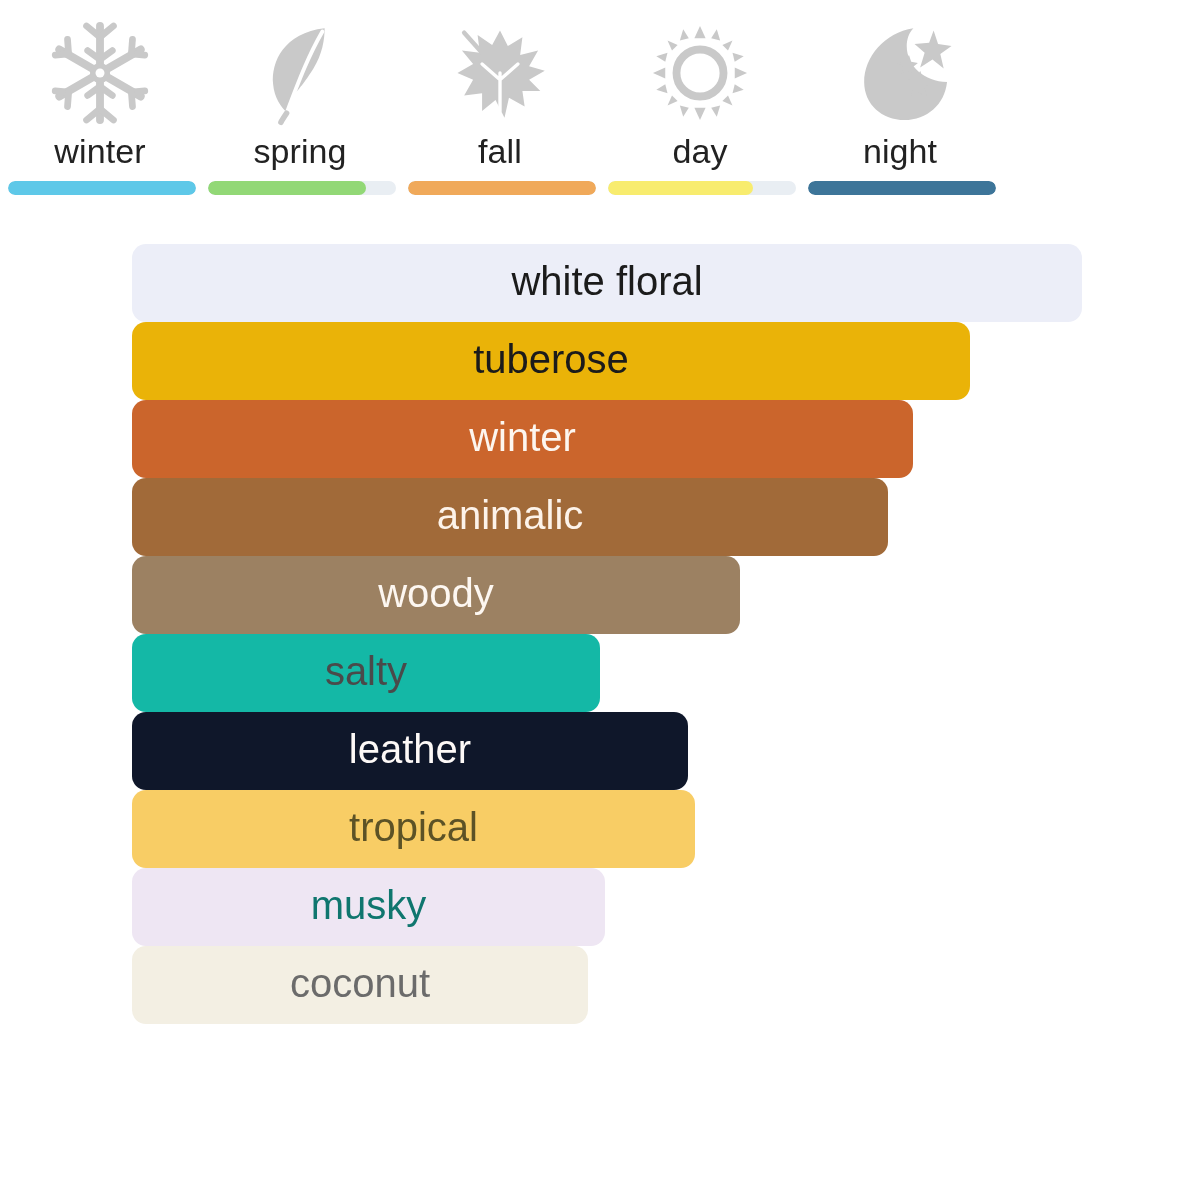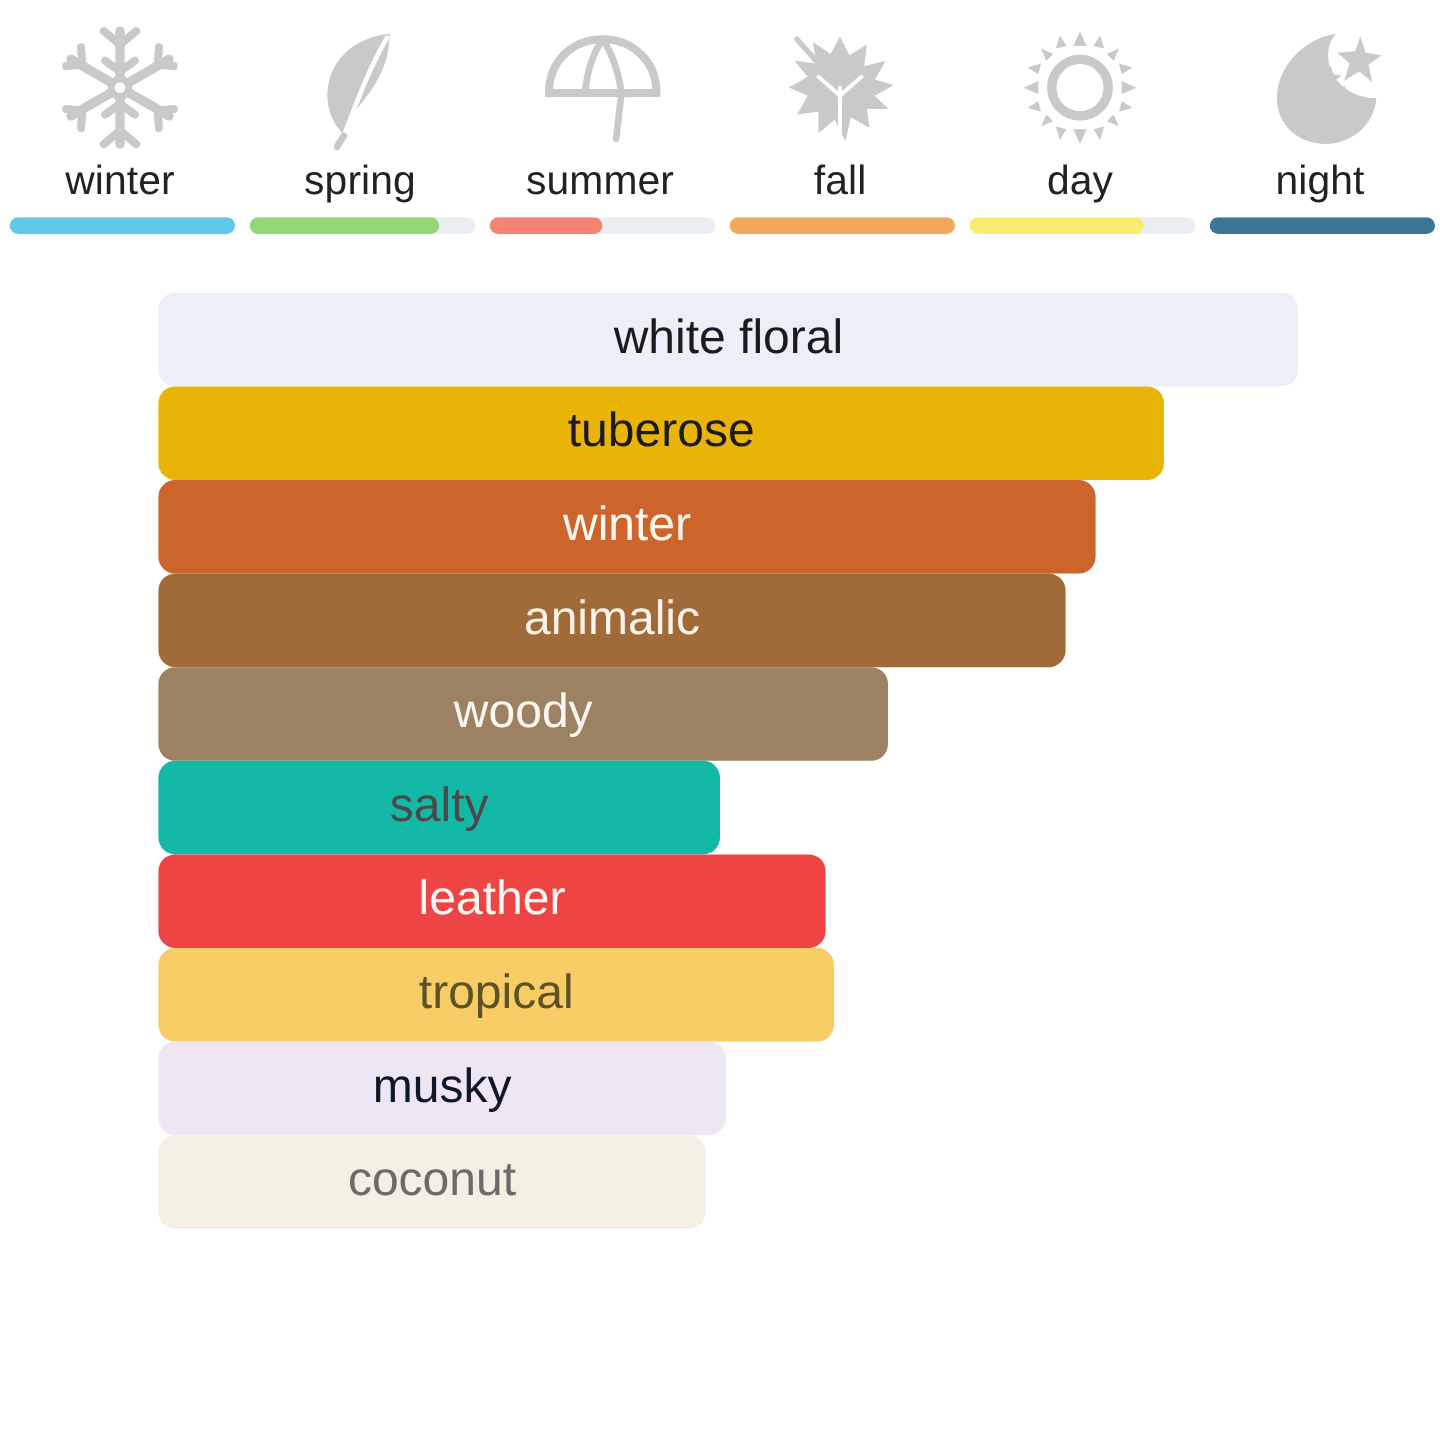--- a/index.html
+++ b/index.html
@@ -148,34 +148,20 @@
         <path d="M70 13 C58 34 50 54 38 86" stroke="#ffffff" stroke-width="3.5" fill="none" stroke-linecap="round"></path>
         <path d="M38 86 C34 92 33 94 33 94" stroke="#c9c9c9" stroke-width="5" fill="none" stroke-linecap="round"></path>
       </svg>
     </div>
     <span class="season-label">spring</span>
     <div class="season-track">
       <div class="season-fill" style="width:84%;background:#92d876"></div>
     </div>
   </div>
 
-  <div class="season">
-    <div class="season-icon">
-      <svg width="112" height="112" viewBox="0 0 100 100">
-        <path d="M12 54 C12 30 30 14 52 14 C74 14 92 30 92 54 Z" fill="none" stroke="#c9c9c9" stroke-width="6"></path>
-        <path d="M52 14 C44 26 40 40 39 54" stroke="#c9c9c9" stroke-width="5" fill="none"></path>
-        <path d="M52 14 C60 26 64 40 66 54" stroke="#c9c9c9" stroke-width="5" fill="none"></path>
-        <path d="M66 54 L62 88" stroke="#c9c9c9" stroke-width="5" fill="none" stroke-linecap="round"></path>
-      </svg>
-    </div>
-    <span class="season-label">summer</span>
-    <div class="season-track">
-      <div class="season-fill" style="width:50%;background:#f58374"></div>
-    </div>
-  </div>
 
   <div class="season">
     <div class="season-icon">
       <svg width="112" height="112" viewBox="0 0 100 100">
         <path d="M50 12 L57 26 L70 18 L68 34 L84 30 L76 44 L90 48 L76 56 L86 66 L70 66 L72 80 L58 72 L54 90 L46 74 L34 84 L34 68 L18 70 L26 56 L12 50 L26 42 L16 30 L32 32 L30 16 L43 25 Z" fill="#c9c9c9"></path>
         <path d="M18 14 L50 50" stroke="#c9c9c9" stroke-width="4" stroke-linecap="round"></path>
         <path d="M50 50 L50 84 M50 56 L34 42 M50 56 L66 42" stroke="#ffffff" stroke-width="3" fill="none" stroke-linecap="round"></path>
       </svg>
     </div>
     <span class="season-label">fall</span>
@@ -264,34 +250,34 @@
       </div>
     </div>
 
     <div class="accord-row">
       <div class="accord-bar" style="width:468px;background:#14b8a6">
         <span class="accord-label" style="color:#4a4a4a">salty</span>
       </div>
     </div>
 
     <div class="accord-row">
-      <div class="accord-bar" style="width:556px;background:#ef4444">
+      <div class="accord-bar" style="width:556px;background:#0f172a">
         <span class="accord-label" style="color:#fdf9f7">leather</span>
       </div>
     </div>
 
     <div class="accord-row">
       <div class="accord-bar" style="width:563px;background:#f8cd65">
         <span class="accord-label" style="color:#5c5226">tropical</span>
       </div>
     </div>
 
     <div class="accord-row">
       <div class="accord-bar" style="width:473px;background:#eee6f3">
-        <span class="accord-label" style="color:#0f172a">musky</span>
+        <span class="accord-label" style="color:#0f766e">musky</span>
       </div>
     </div>
 
     <div class="accord-row">
       <div class="accord-bar" style="width:456px;background:#f3efe3">
         <span class="accord-label" style="color:#6b6b6b">coconut</span>
       </div>
     </div>
 
   </div>

